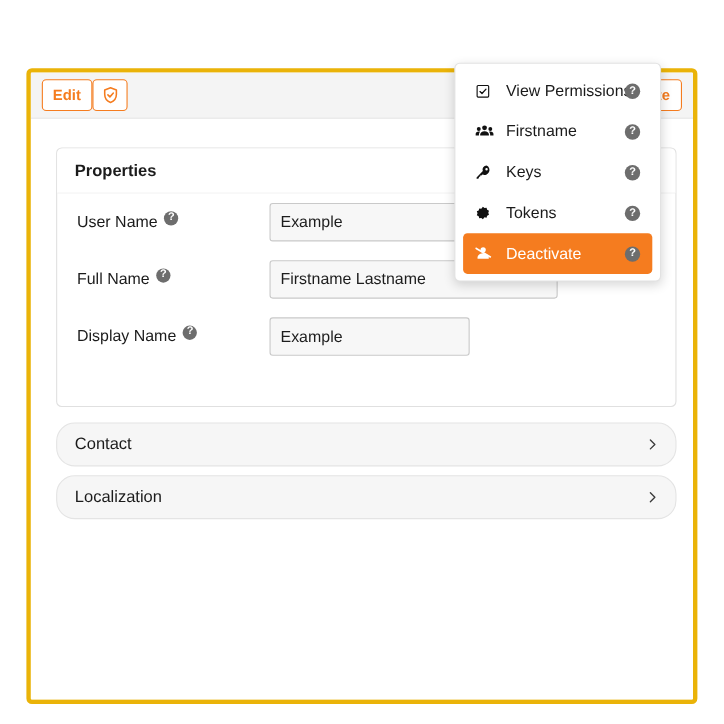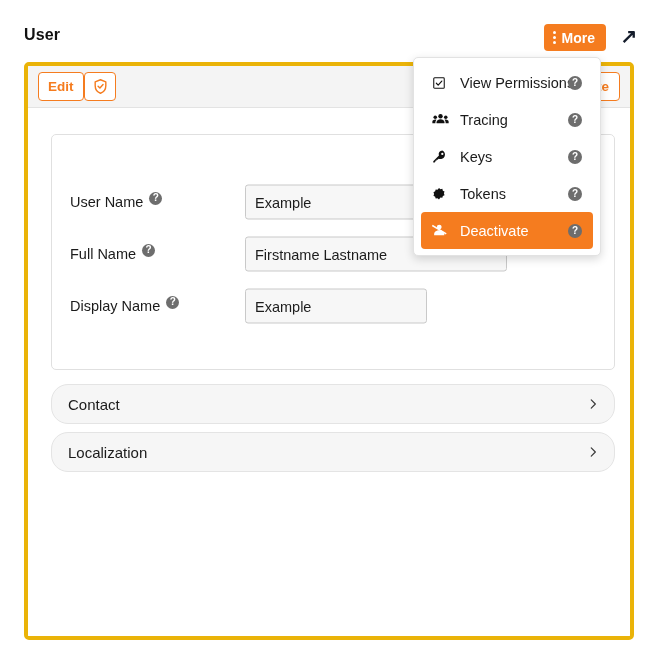--- a/index.html
+++ b/index.html
@@ -304,34 +304,20 @@
     justify-content: center;
     line-height: 1;
     cursor: pointer;
   }
 </style>
 </head>
 <body>
 
 <div id="root">
 
-  <div class="title-row">
-    <div class="page-title">User</div>
-
-    <div class="more-btn">
-      <span class="kebab">
-          <i></i>
-          <i></i>
-          <i></i>
-        </span>
-      <span>More</span>
-    </div>
-
-    <div class="expand-icon">↗</div>
-  </div>
 
   <div class="outer-card">
 
     <div class="toolbar">
       <div class="btn-outline" id="edit-btn">
         <span>Edit</span>
       </div>
 
       <div class="btn-outline" id="shield-btn">
         <span>
@@ -343,20 +329,21 @@
       </div>
 
       <div class="btn-outline" id="delete-btn">
         <span>te</span>
       </div>
     </div>
 
     <div class="card-body">
 
       <div class="panel" id="properties-panel">
+        <div class="panel-header">Properties</div>
 
         <div class="field-row" id="row-username">
           <div class="field-label">
             <span>User Name</span>
             <span class="help-icon">?</span>
           </div>
           <input class="field-input" id="input-username" type="text" readonly="" value="Example" style="">
         </div>
 
         <div class="field-row" id="row-fullname">
@@ -416,21 +403,21 @@
       <span class="menu-icon">
         <svg width="17" height="15" viewBox="0 0 24 20" fill="currentColor">
           <circle cx="12" cy="5.4" r="3.1"></circle>
           <circle cx="4.6" cy="6.9" r="2.5"></circle>
           <circle cx="19.4" cy="6.9" r="2.5"></circle>
           <path d="M12 9.6c-3.3 0-5.6 1.9-5.6 4.3v1.3h11.2v-1.3c0-2.4-2.3-4.3-5.6-4.3z"></path>
           <path d="M4.6 10.1c-2.4 0-4.1 1.4-4.1 3.2v2h4.3v-1.4c0-1.4.5-2.7 1.5-3.6-.5-.1-1.1-.2-1.7-.2z"></path>
           <path d="M19.4 10.1c-.6 0-1.2.1-1.7.2 1 .9 1.5 2.2 1.5 3.6v1.4h4.3v-2c0-1.8-1.7-3.2-4.1-3.2z"></path>
         </svg>
       </span>
-      <span class="menu-label">Tracing</span>
+      <span class="menu-label">Firstname</span>
       <span class="menu-help">?</span>
     </div>
 
     <div class="menu-item">
       <span class="menu-icon">
         <svg width="15" height="15" viewBox="0 0 24 24" fill="currentColor">
           <path d="M16.6 2.4a5.9 5.9 0 0 0-5.5 8.1L2 19.6v2.1h2.2l1.2-1.2v-1.7h1.8v-1.8h1.8l1.6-1.6a5.9 5.9 0 1 0 6-13zm1.7 5.5a1.8 1.8 0 1 1-1.8-1.8 1.8 1.8 0 0 1 1.8 1.8z"></path>
         </svg>
       </span>
       <span class="menu-label">Keys</span>

